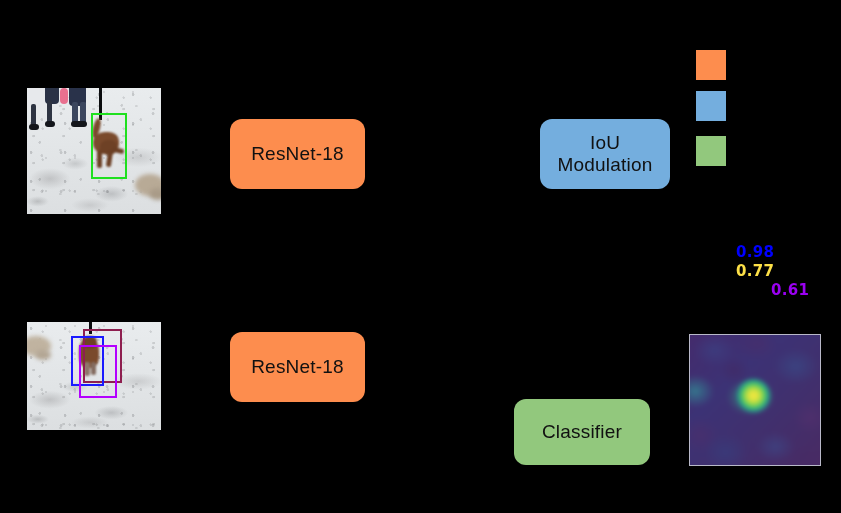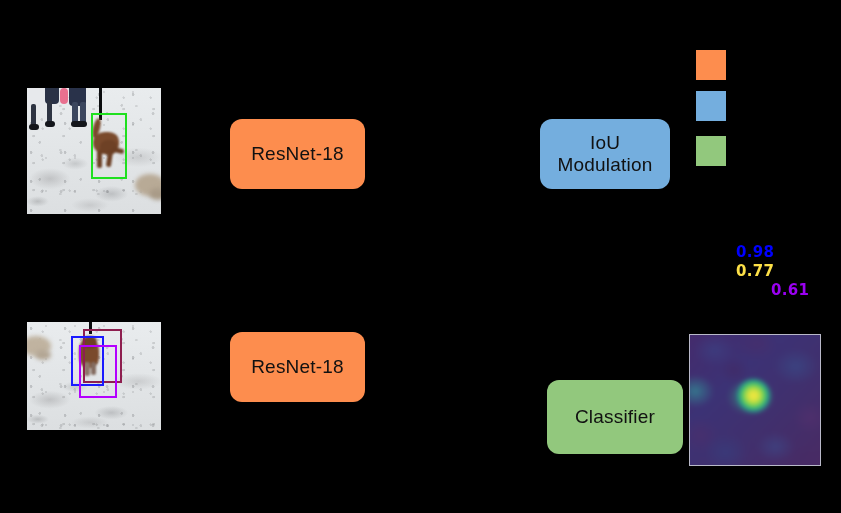--- a/index.html
+++ b/index.html
@@ -182,21 +182,21 @@
   <div class="block orange" style="left:230px;top:332px;width:135px;height:70px;">
     <span>ResNet-18</span>
   </div>
 
   <div class="block blue" style="left:540px;top:119px;width:130px;height:70px;">
     <span>IoU
 Modulation</span>
   </div>
 
 
-  <div class="block green" style="left:514px;top:380px;width:136px;height:74px;margin-left:33px;">
+  <div class="block green" style="left:514px;top:399px;width:136px;height:66px;">
     <span>Classifier</span>
   </div>
 
   <div class="swatch" style="left:696px;top:50px;background:#fd8d4e;"></div>
   <div class="swatch" style="left:696px;top:91px;background:#74aede;"></div>
   <div class="swatch" style="left:696px;top:136px;background:#92c87d;"></div>
 
   <span class="score" style="left:732px;top:57px;color:#000000;"></span>
   <span class="score" style="left:732px;top:98px;color:#000000;"></span>
   <span class="score" style="left:732px;top:143px;color:#000000;"></span>

